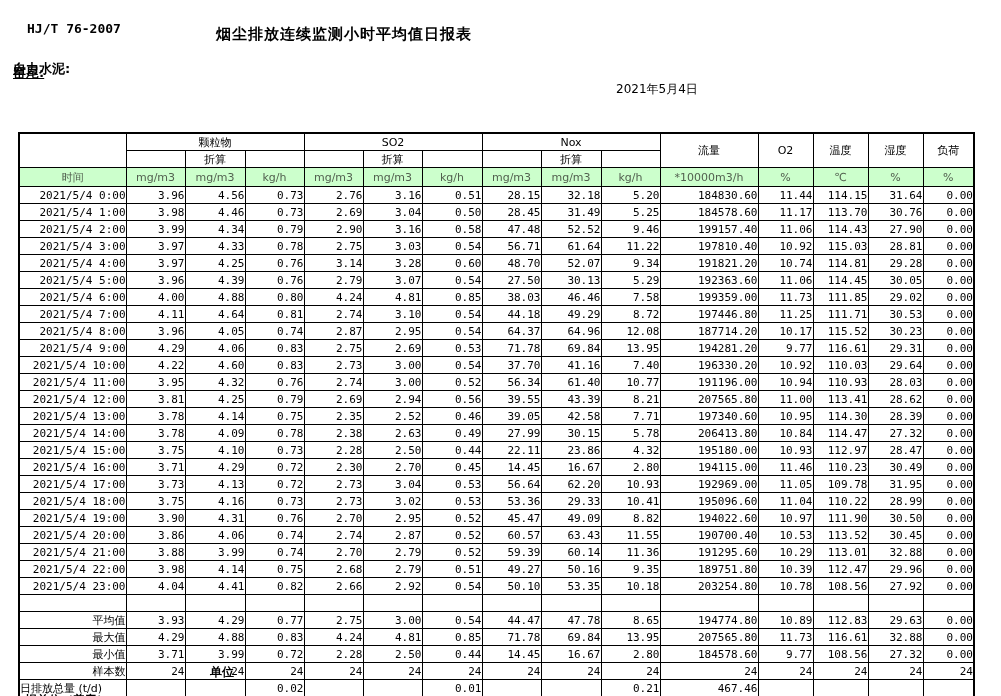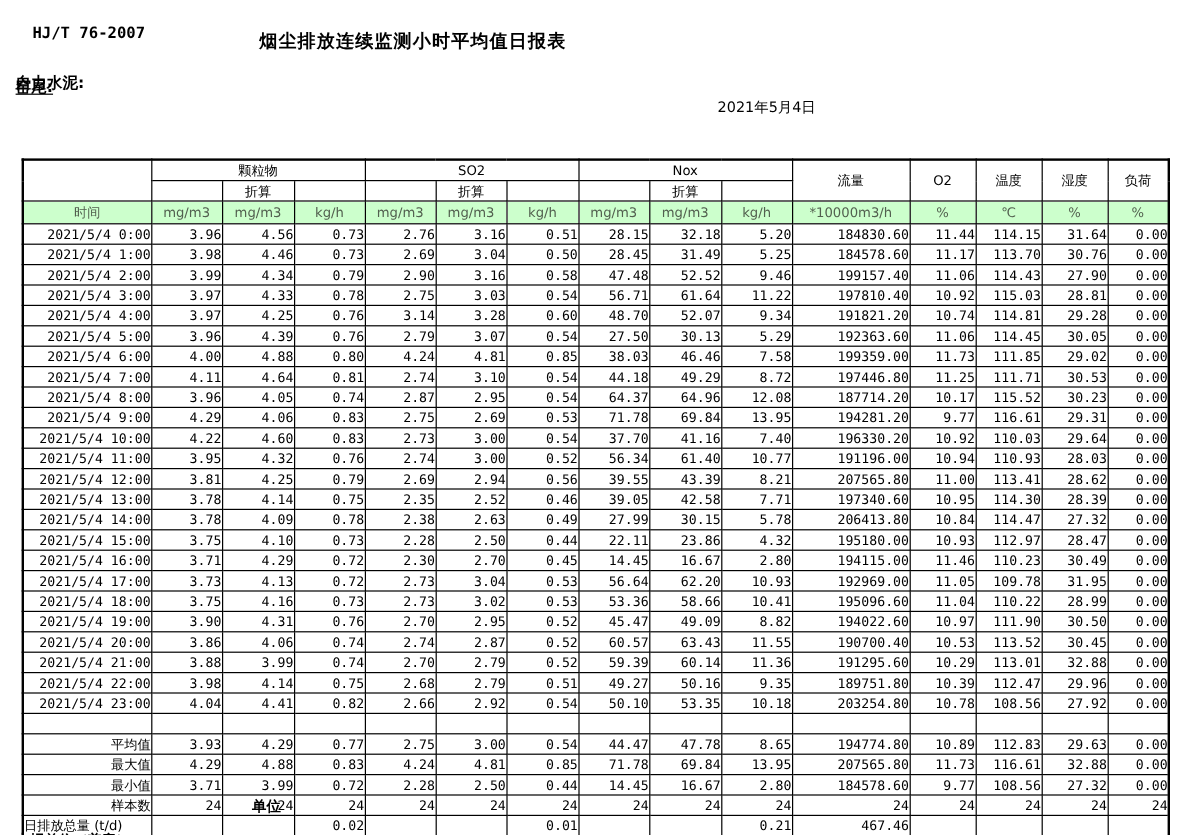--- a/index.html
+++ b/index.html
@@ -6,21 +6,21 @@
   body {
     width:1001px; height:696px; background:#ffffff; overflow:hidden;
     font-family:"DejaVu Sans", sans-serif; color:#000;
   }
   .page { position:relative; width:1001px; height:696px; }
 
   .std    { position:absolute; left:27px;  top:5px;  font:bold 13px "DejaVu Sans Mono", monospace;margin-top:16px; }
   .title  { position:absolute; left:216px; top:25px; font:bold 15px "DejaVu Sans", sans-serif; letter-spacing:1px; }
   .company{ position:absolute; left:13px;  top:60px; font:bold 13px "DejaVu Sans", sans-serif; }
   .locrow { position:absolute; left:13px;  top:64px; font:bold 13px "DejaVu Sans", sans-serif;text-decoration:underline; }
-  .date   { position:absolute; left:598px; top:81px; font:12px "DejaVu Sans", sans-serif;text-align:right; }
+  .date   { position:absolute; left:616px; top:81px; font:12px "DejaVu Sans", sans-serif;text-align:right; }
 
   table.report {
     position:absolute; left:18px; top:132px;
     border-collapse:collapse; table-layout:fixed;
     border:2px solid #000;
   }
   table.report td {
     border:1px solid #000; height:16px; line-height:15px;
     padding:0; overflow:hidden; white-space:nowrap;
     font-size:11px;
@@ -414,21 +414,21 @@
         </tr>
         <tr>
           <td class="time">2021/5/4 18:00</td>
           <td class="num">3.75</td>
           <td class="num">4.16</td>
           <td class="num">0.73</td>
           <td class="num">2.73</td>
           <td class="num">3.02</td>
           <td class="num">0.53</td>
           <td class="num">53.36</td>
-          <td class="num">58.66</td>
+          <td class="num">29.33</td>
           <td class="num">10.41</td>
           <td class="num">195096.60</td>
           <td class="num">11.04</td>
           <td class="num">110.22</td>
           <td class="num">28.99</td>
           <td class="num">0.00</td>
         </tr>
         <tr>
           <td class="time">2021/5/4 19:00</td>
           <td class="num">3.90</td>

